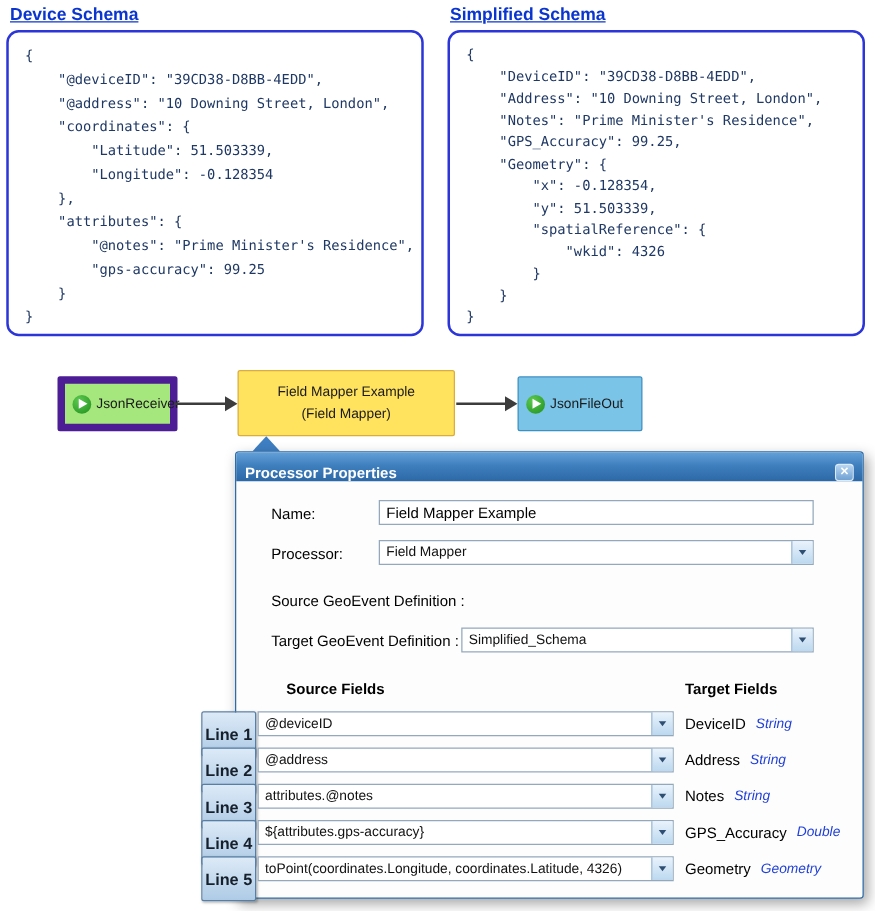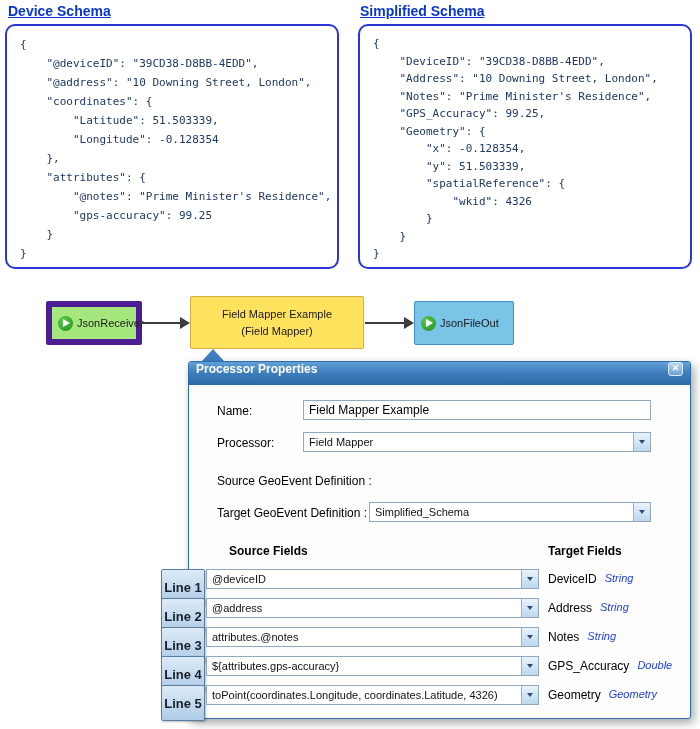--- a/index.html
+++ b/index.html
@@ -44,21 +44,21 @@
   
   #callout-tri { left:202px; top:349px; width:0; height:0;
                  border-left:11px solid transparent; border-right:11px solid transparent;
                  border-bottom:12px solid #3e7ec2; }
 
   
   #dialog { left:188px; top:361px; width:503px; height:358px; background:#fdfdfd;
             border:1px solid #2d6ca8; border-radius:3px; box-shadow:3px 4px 10px rgba(0,0,0,0.35); }
   .titlebar { position:absolute; left:0; top:0; right:0; height:23px;
               background:linear-gradient(to bottom,#63a0d8 0%,#3f7fbe 45%,#2c68a6 100%);
-              border-radius:2px 2px 0 0; display:flex; align-items:flex-start;
+              border-radius:2px 2px 0 0; display:flex; align-items:flex-end;
               justify-content:space-between; padding:0 7px; }
   .dlg-title { color:#fff; font-size:12px; font-weight:bold; }
   .close-btn { width:15px; height:14px; background:linear-gradient(#b7d6f2,#6fa1d2);
                border:1px solid #dcebf9; border-radius:3px; color:#fff; font-size:9px;
                font-weight:bold; line-height:11px; text-align:center; cursor:pointer; }
   .dlg-label { position:absolute; font-size:12px; color:#000; white-space:nowrap; }
   .hdr { position:absolute; font-size:12px; font-weight:bold; color:#000; }
   .text-input { position:absolute; height:20px; border:1px solid #93a8bc; background:#fff;
                 font-size:12px; padding:0 5px; font-family:"Liberation Sans", sans-serif; }
   .combo { position:absolute; height:20px; border:1px solid #93a8bc; background:#fff; }
@@ -84,21 +84,21 @@
   .map-row { position:absolute; left:-28px; width:525px; height:20px; }
   #row-0 { top:207px; } #row-1 { top:236px; } #row-2 { top:265px; }
   #row-3 { top:294px; } #row-4 { top:323px; }
   .line-tag { position:absolute; left:0; top:0; width:44px; height:36px;
               background:linear-gradient(#ddeaf7,#aecbe6); border:1px solid #587ea3;
               border-radius:2px; font-size:13px; font-weight:bold; color:#16202c;
               display:flex; align-items:center; justify-content:center;
               box-shadow:1px 1px 2px rgba(0,0,0,0.25); }
   .src-combo { left:45px; top:0; width:333px; }
   .target-cell { position:absolute; left:387px; top:3px; display:flex; gap:8px;
-                 align-items:flex-start; white-space:nowrap; }
+                 align-items:center; white-space:nowrap; }
   .target-name { font-size:12px; color:#000; }
   .target-type { font-size:11px; font-style:italic; color:#1f3fd8; }
 </style>
 </head>
 <body>
 
 <div class="page">
 
   <div class="abs schema-title" id="device-title">Device Schema</div>
   <div class="abs schema-title" id="simplified-title">Simplified Schema</div>

